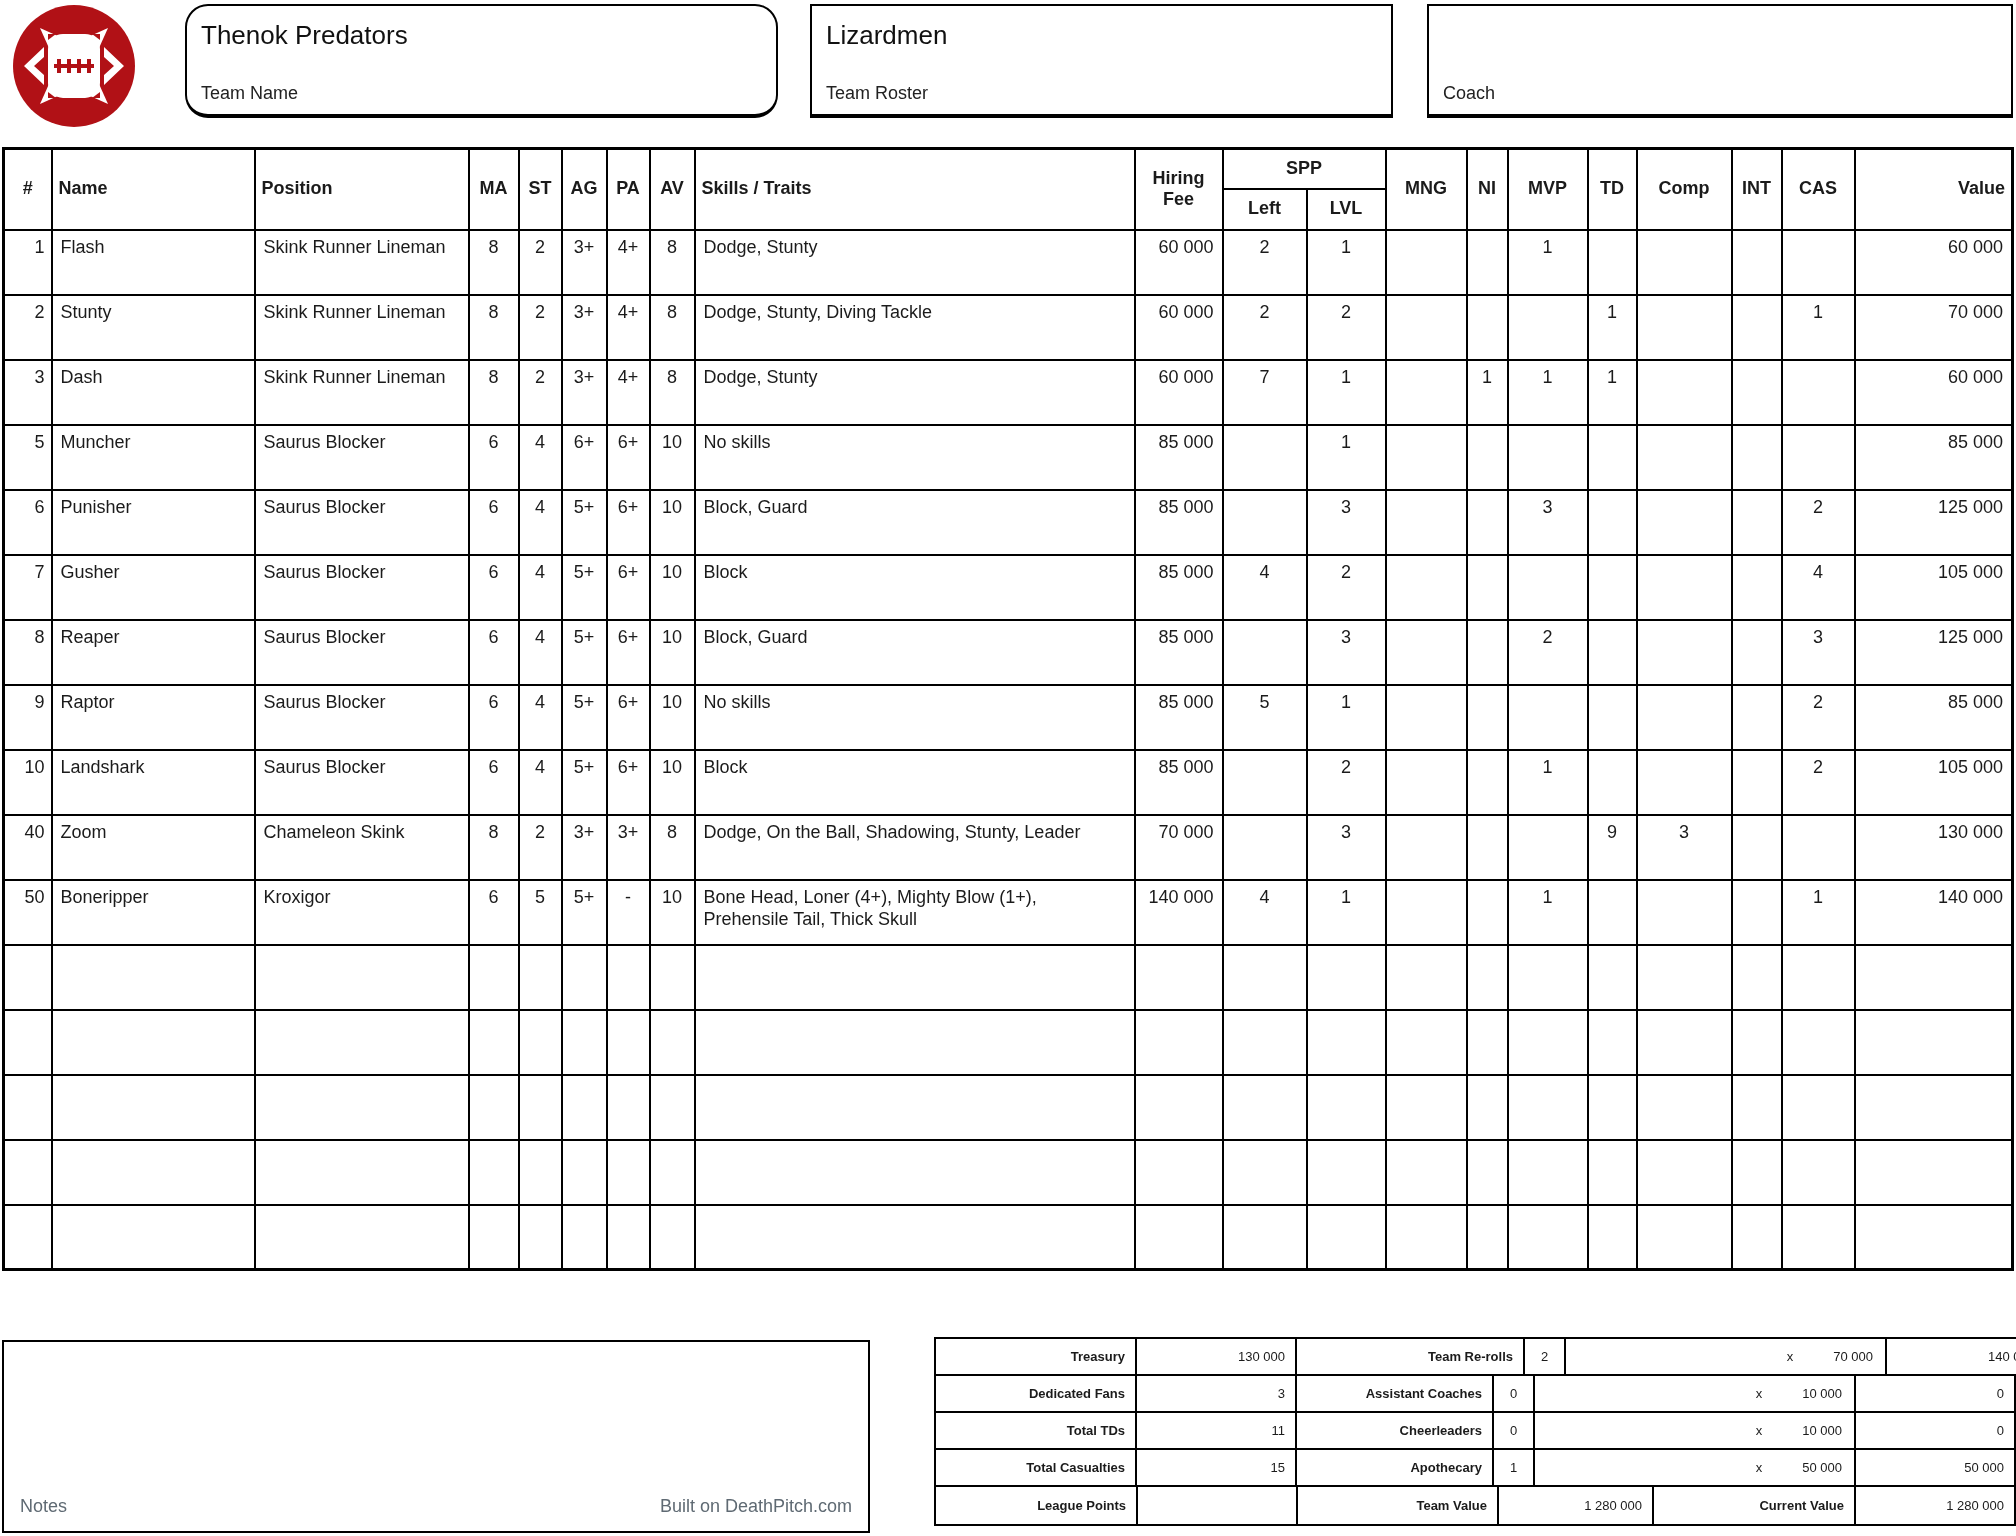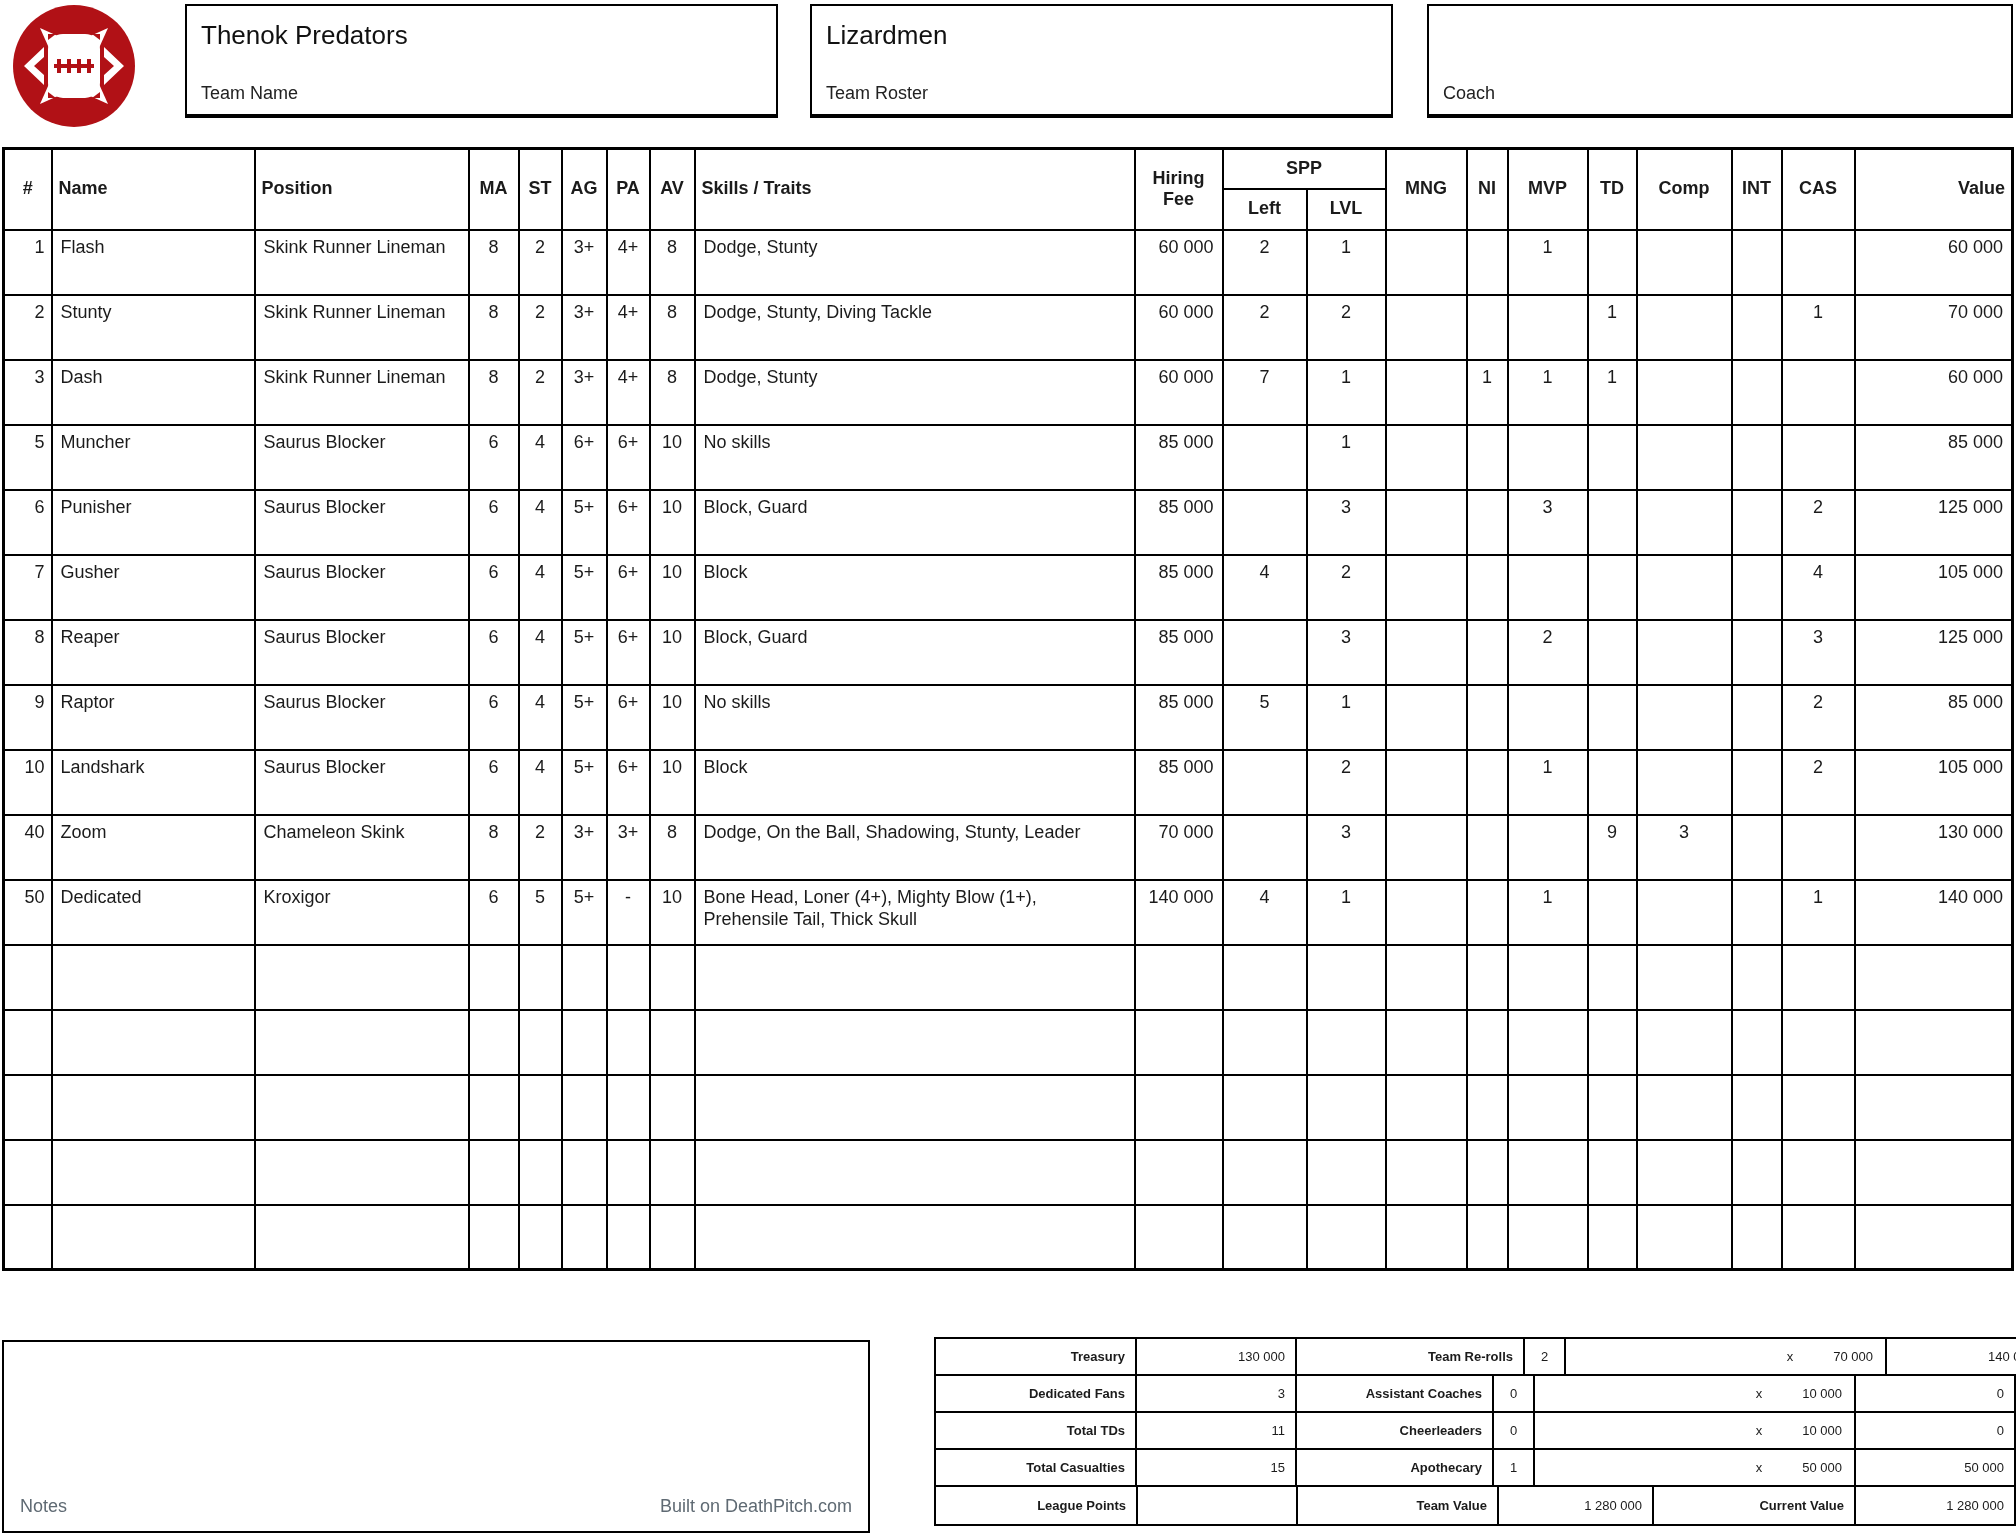--- a/index.html
+++ b/index.html
@@ -5,21 +5,21 @@
   html,body{margin:0;padding:0;}
   body{
     width:2016px;height:1536px;position:relative;background:#fff;
     font-family:"Liberation Sans", sans-serif;color:#1b1b1b;
   }
   
   .logo{position:absolute;left:12px;top:4px;width:124px;height:124px;}
   .hbox{position:absolute;top:4px;height:114px;border:2px solid #000;border-bottom-width:4px;box-sizing:border-box;background:#fff;}
   .hbox .title{position:absolute;left:14px;top:14px;font-size:26px;color:#111;}
   .hbox .sublabel{position:absolute;left:14px;bottom:10px;font-size:18px;color:#222;}
-  #box-team{left:185px;width:593px;}
+  #box-team{left:185px;width:593px;border-radius:23px;}
   #box-roster{left:810px;width:583px;}
   #box-coach{left:1427px;width:586px;}
   
   .roster{position:absolute;left:2px;top:147px;border-collapse:collapse;table-layout:fixed;width:2011px;}
   .roster th,.roster td{border:2px solid #000;font-size:18px;box-sizing:border-box;overflow:hidden;}
   .roster{border:3px solid #000;}
   .roster thead th{font-weight:bold;vertical-align:middle;line-height:1.2;padding:2px 6px;}
   .roster thead .h-left{text-align:left;}
   .roster thead .h-center{text-align:center;}
   .roster thead .h-right{text-align:right;padding-left:8px;}
@@ -357,21 +357,21 @@
         <td class="c-ni"></td>
         <td class="c-mvp"></td>
         <td class="c-td">9</td>
         <td class="c-comp">3</td>
         <td class="c-int"></td>
         <td class="c-cas"></td>
         <td class="c-value">130 000</td>
       </tr>
       <tr>
         <td class="c-num">50</td>
-        <td class="c-name">Dedicated</td>
+        <td class="c-name">Boneripper</td>
         <td class="c-position">Kroxigor</td>
         <td class="c-ma">6</td>
         <td class="c-st">5</td>
         <td class="c-ag">5+</td>
         <td class="c-pa">-</td>
         <td class="c-av">10</td>
         <td class="c-skills">Bone Head, Loner (4+), Mighty Blow (1+), Prehensile Tail, Thick Skull</td>
         <td class="c-fee">140 000</td>
         <td class="c-spp_left">4</td>
         <td class="c-spp_lvl">1</td>

